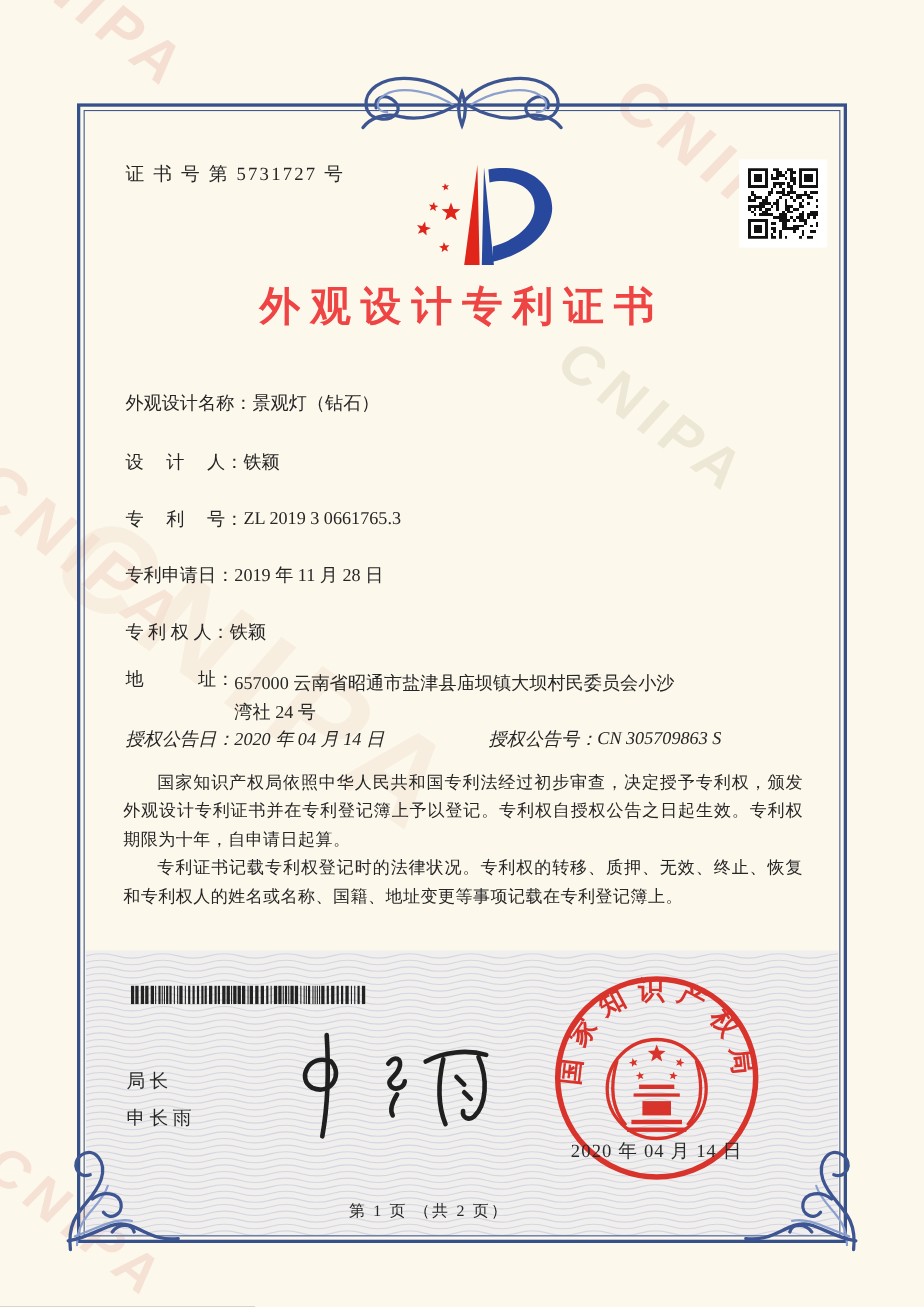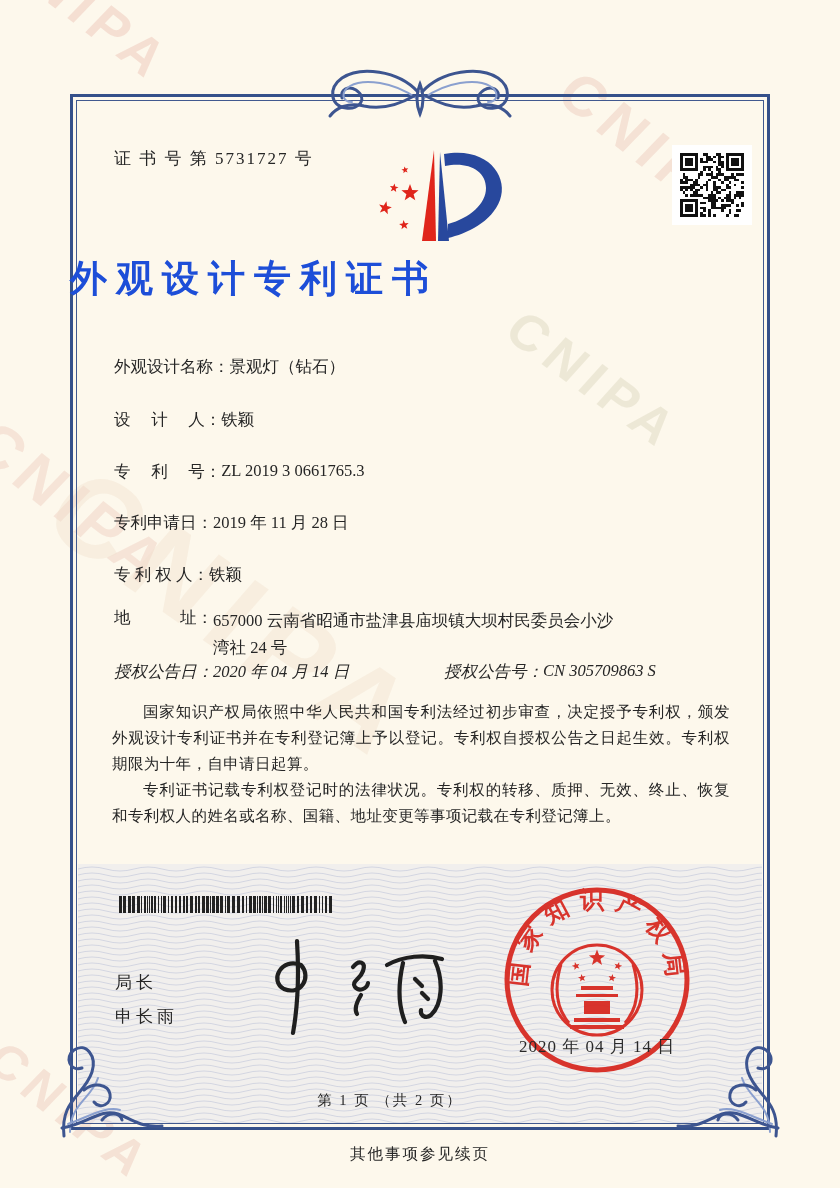--- a/index.html
+++ b/index.html
@@ -40,22 +40,22 @@
     background:rgba(226,229,240,.45); z-index:1; overflow:hidden;
   }
   .band svg{display:block;}
   .band path{fill:none; stroke:#c9cede; stroke-width:1; opacity:.75;}
   
   .cert-no{position:absolute; left:114px; top:147px; font-size:17px; letter-spacing:2px; z-index:4;}
   .logo{position:absolute; left:352px; top:138px; width:160px; height:110px; z-index:4;}
   .qr-box{position:absolute; left:672px; top:145px; width:64px; height:64px; background:#fff; padding:8px; z-index:4;}
   .qr-box svg{display:block; width:64px; height:64px; shape-rendering:crispEdges;}
   .title{
-    position:absolute; left:70px; top:254px; width:700px; 
-    font-size:37px; font-weight:bold; letter-spacing:9px; color:#1d4ed8; z-index:4;
+    position:absolute; left:70px; top:254px; width:700px; text-align:center;
+    font-size:37px; font-weight:bold; letter-spacing:9px; color:#ef4444; z-index:4;
   }
   
   .row{position:absolute; left:114px; width:580px; font-size:16.5px; display:flex; z-index:4; white-space:pre;}
   .row .f-label{white-space:pre;}
   .row .f-value{white-space:pre;}
   .r0{top:356px;} .r1{top:409px;text-align:center;} .r2{top:461px;} .r3{top:512px;} .r4{top:564px;}
   .r5{top:607px;} .r6{top:661px;font-style:italic;}
   .addr-lines{display:flex; flex-direction:column; line-height:27px;}
   .pair2{position:absolute; left:330px; top:0; display:flex;}
   
@@ -629,15 +629,14 @@
       <rect x="87" y="121" width="26" height="13"></rect>
       <rect x="77" y="138" width="46" height="4"></rect>
       <rect x="73" y="145" width="54" height="4"></rect>
       <path d="M64,84 C57,108 59,128 72,143" fill="none" stroke="#d7261e" stroke-width="3"></path>
       <path d="M136,84 C143,108 141,128 128,143" fill="none" stroke="#d7261e" stroke-width="3"></path>
     </g>
     <text x="100" y="172" text-anchor="middle" font-size="17" letter-spacing="1" fill="#1a1a1a">2020 年 04 月 14 日</text>
   </svg>
 
   <div class="page-indicator">第 1 页 （共 2 页）</div>
-  <div class="continuation">其他事项参见续页</div>
 
 </div>
 
 </body></html>

